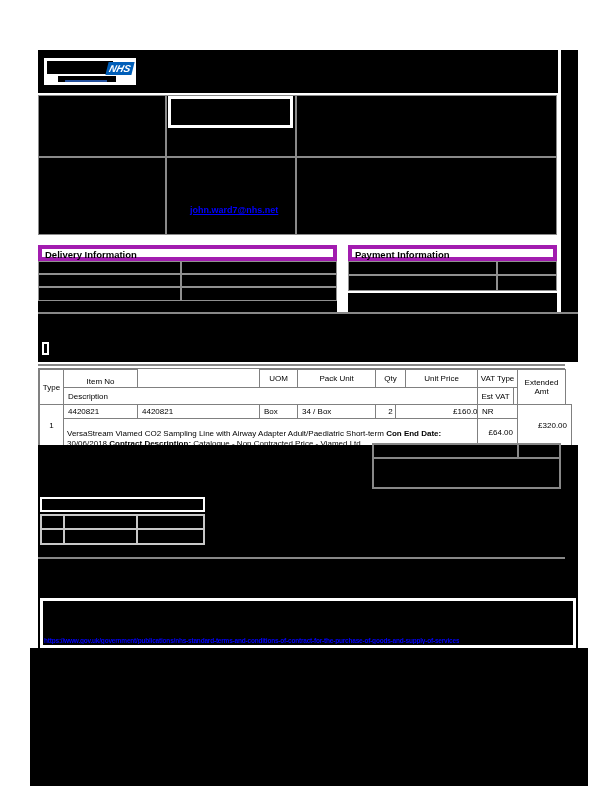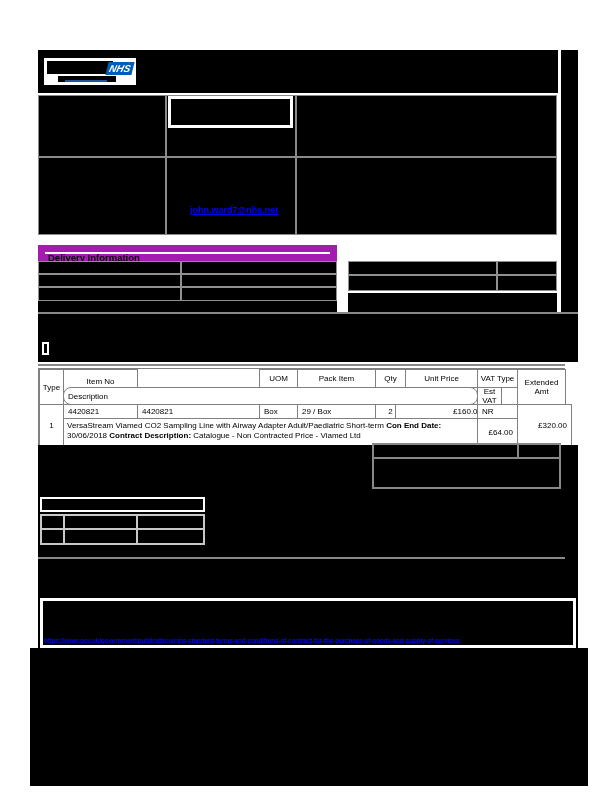--- a/index.html
+++ b/index.html
@@ -26,35 +26,35 @@
   .logo-smudge .blue{position:absolute;left:12%;bottom:0;width:72%;height:2px;background:#2b5fb8;opacity:.85;}
   
   .contact-table{left:38px;top:95px;width:519px;height:140px;background:#8a8a8a;}
   .white-redact-box{border:3px solid #fff;background:#000;}
   .email-link{
     position:absolute;left:130px;top:110px;font-size:9px;font-weight:bold;
     color:var(--link-blue,#00f);text-decoration:underline;margin-left:22px;
   }
   
   .sec-hdr{
-    background:#fff;border:7px solid #a21caf;font-size:9.5px;font-weight:bold;
+    background:#fff;border:4px solid #a21caf;font-size:9.5px;font-weight:bold;
     line-height:12px;padding-left:3px;height:16px;
   }
   .mini-table{background:#909090;}
   
   .item-table{left:38px;top:368px;width:527px;height:77px;background:#fff;border:1px solid #808080;}
   .cell{
     position:absolute;box-sizing:border-box;border:1px solid #808080;
     font-size:8px;display:flex;align-items:center;overflow:hidden;background:#fff;
   }
   .cell.hd{justify-content:center;text-align:center;line-height:9px;}
   .cell.lf{padding-left:4px;}
   .cell.rt{justify-content:flex-end;padding-right:4px;}
   .cell.ctr{justify-content:center;}
-  .desc-cell{align-items:flex-start;padding:2px 3px;line-height:10px;display:block;font-size:8px;}
+  .desc-cell{align-items:flex-start;padding:10px 3px;line-height:10px;display:block;font-size:8px;}
   
   .totals{left:372px;top:443px;width:189px;height:46px;border:2px solid #888;background:#000;}
   .totals .v{position:absolute;left:143px;top:0;width:2px;height:12px;background:#888;}
   .totals .h{position:absolute;left:0;top:12px;width:100%;height:2px;background:#888;}
   
   .left-hdr{left:40px;top:497px;width:165px;height:15px;border:2px solid #fff;background:#000;}
   .left-grid{left:40px;top:514px;width:165px;height:31px;background:#c8c8c8;}
   .left-grid .blkc{position:absolute;background:#000;}
   
   .terms-box{left:40px;top:598px;width:536px;height:50px;border:3px solid #fff;background:#000;}
@@ -99,51 +99,54 @@
   </div>
   <div class="abs mini-table" style="left:38px;top:261px;width:299px;height:40px;">
     <div class="blk" style="left:1px;top:1px;width:141px;height:11px;"></div>
     <div class="blk" style="left:144px;top:1px;width:154px;height:11px;"></div>
     <div class="blk" style="left:1px;top:14px;width:141px;height:11px;"></div>
     <div class="blk" style="left:144px;top:14px;width:154px;height:11px;"></div>
     <div class="blk" style="left:1px;top:27px;width:141px;height:12px;"></div>
     <div class="blk" style="left:144px;top:27px;width:154px;height:12px;"></div>
   </div>
 
+  <div class="abs sec-hdr" style="left:348px;top:245px;width:209px;">
+    <span>Payment Information</span>
+  </div>
   <div class="abs mini-table" style="left:348px;top:261px;width:209px;height:30px;">
     <div class="blk" style="left:1px;top:1px;width:147px;height:12px;"></div>
     <div class="blk" style="left:150px;top:1px;width:58px;height:12px;"></div>
     <div class="blk" style="left:1px;top:15px;width:147px;height:14px;"></div>
     <div class="blk" style="left:150px;top:15px;width:58px;height:14px;"></div>
   </div>
 
   <div class="blk" style="left:348px;top:293px;width:209px;height:19px;"></div>
   <div class="blk" style="left:38px;top:301px;width:299px;height:11px;"></div>
 
   <div class="blk" style="left:38px;top:312px;width:540px;height:50px;border-top:2px solid #888;"></div>
   <div class="abs mini-white-box"></div>
   <div class="grayline" style="left:38px;top:364px;width:527px;height:2px;"></div>
 
   <div class="abs item-table">
     <div class="cell hd" style="left:0;top:0;width:25px;height:36px;">Type</div>
     <div class="cell hd" style="left:24px;top:0;width:75px;height:25px;">Item No</div>
     <div class="cell hd" style="left:220px;top:0;width:39px;height:19px;">UOM</div>
-    <div class="cell hd" style="left:258px;top:0;width:79px;height:19px;">Pack Item</div>
+    <div class="cell hd" style="left:258px;top:0;width:79px;height:19px;">Pack Unit</div>
     <div class="cell hd" style="left:336px;top:0;width:31px;height:19px;">Qty</div>
     <div class="cell hd" style="left:366px;top:0;width:73px;height:19px;">Unit Price</div>
     <div class="cell hd" style="left:438px;top:0;width:41px;height:19px;">VAT Type</div>
     <div class="cell hd" style="left:478px;top:0;width:49px;height:36px;">Extended Amt</div>
-    <div class="cell lf" style="left:24px;top:18px;width:415px;height:18px;border-radius:8px;">Description</div>
-    <div class="cell hd" style="left:438px;top:18px;width:25px;height:18px;">Est VAT</div>
+    <div class="cell lf" style="left:24px;top:18px;width:415px;height:18px;">Description</div>
+    <div class="cell hd" style="left:438px;top:18px;width:37px;height:18px;">Est VAT</div>
 
     <div class="cell ctr" style="left:0;top:35px;width:25px;height:42px;">1</div>
     <div class="cell lf" style="left:24px;top:35px;width:75px;height:15px;">4420821</div>
     <div class="cell lf" style="left:98px;top:35px;width:123px;height:15px;">4420821</div>
     <div class="cell lf" style="left:220px;top:35px;width:61px;height:15px;">Box</div>
-    <div class="cell lf" style="left:258px;top:35px;width:79px;height:15px;">29 / Box</div>
+    <div class="cell lf" style="left:258px;top:35px;width:79px;height:15px;">34 / Box</div>
     <div class="cell ctr" style="left:336px;top:35px;width:31px;height:15px;">2</div>
     <div class="cell rt" style="left:356px;top:35px;width:92px;height:15px;">£160.00</div>
     <div class="cell lf" style="left:438px;top:35px;width:41px;height:15px;">NR</div>
     <div class="cell rt" style="left:478px;top:35px;width:55px;height:42px;text-align:right;">£320.00</div>
 
     <div class="cell desc-cell" style="left:24px;top:49px;width:415px;height:28px;">
       <span>VersaStream Viamed CO2 Sampling Line with Airway Adapter Adult/Paediatric Short-term </span><span style="font-weight:bold;">Con End Date:</span><span> 30/06/2018 </span><span style="font-weight:bold;">Contract Description:</span><span> Catalogue - Non Contracted Price - Viamed Ltd</span>
     </div>
     <div class="cell rt" style="left:438px;top:49px;width:41px;height:28px;">£64.00</div>
   </div>

